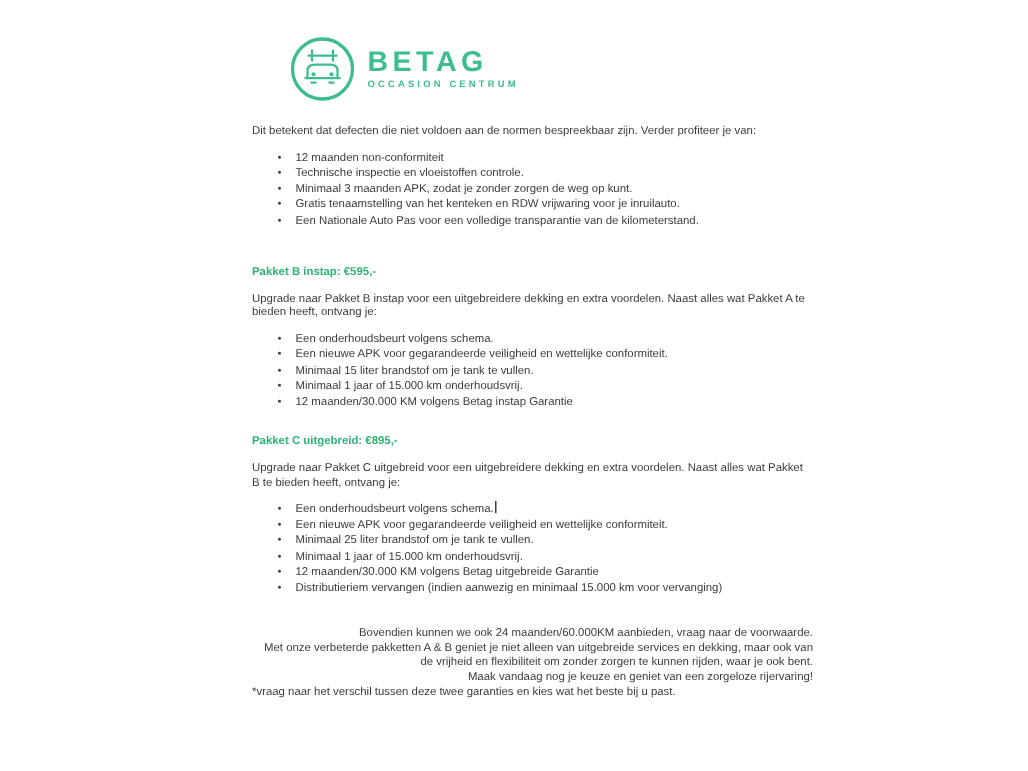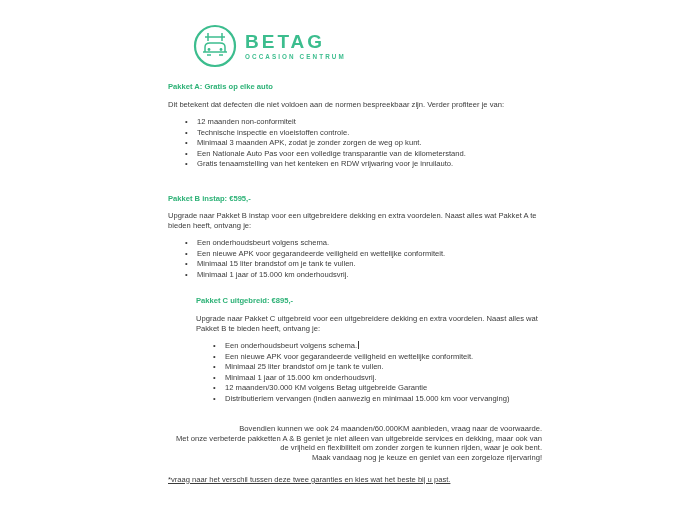--- a/index.html
+++ b/index.html
@@ -33,31 +33,31 @@
     color: var(--logo);
   }
 
   
   .heading {
     margin: 0; font-size: 7.6px; font-weight: bold; line-height: 9.6px;
     color: var(--accent);
   }
   .section-a { margin-top: 14px; }
   .section-b { margin-top: 24px; }
-  .section-c { margin-top: 16px; margin-left: 28px; }
+  .section-c { margin-top: 16px; }
   .para { margin-top: 8px; line-height: 9.6px; }
   .para-line { margin: 0; }
 
   ul.bullets { list-style: none; margin: 8px 0 0 0; padding: 0 0 0 17px; }
   ul.bullets li { position: relative; padding-left: 12px; line-height: 10.5px; }
   ul.bullets li::before { content: "\2022"; position: absolute; left: 0; top: 0; }
 
   .closing { margin-top: 20px; line-height: 9.6px; text-align: right; }
   .closing .line { margin: 0; }
-  .footnote { margin-top: 12px; line-height: 9.6px; text-decoration: underline; }
+  .footnote { margin-top: 0; line-height: 9.6px; }
 
   .caret {
     display: inline-block; width: 1px; height: 8px;
     background: var(--text); vertical-align: -1px; margin-left: 1px;
   }
 </style>
 </head>
 <body>
 
 <div class="content">
@@ -72,43 +72,43 @@
       <circle cx="28" cy="25.5" r="1.4" fill="currentColor"></circle>
       <path d="M14 31 h4 M26 31 h4" fill="none" stroke="currentColor" stroke-width="1.5"></path>
     </svg>
     <div class="logo-text">
       <div class="brand">BETAG</div>
       <div class="sub">OCCASION CENTRUM</div>
     </div>
   </header>
 
   <section class="section-a">
-    <h2 class="heading">Pakket A: Gratis op elke auto</h2>
     <div class="para">
       <div class="para-line">Dit betekent dat defecten die niet voldoen aan de normen bespreekbaar zijn. Verder profiteer je van:</div>
     </div>
     <ul class="bullets">
       <li>12 maanden non-conformiteit</li>
       <li>Technische inspectie en vloeistoffen controle.</li>
       <li>Minimaal 3 maanden APK, zodat je zonder zorgen de weg op kunt.</li>
+      <li>Gratis tenaamstelling van het kenteken en RDW vrijwaring voor je inruilauto.</li>
       <li>Een Nationale Auto Pas voor een volledige transparantie van de kilometerstand.</li>
-      <li>Gratis tenaamstelling van het kenteken en RDW vrijwaring voor je inruilauto.</li>
     </ul>
   </section>
 
   <section class="section-b">
     <h2 class="heading">Pakket B instap: €595,-</h2>
     <div class="para">
       <div class="para-line">Upgrade naar Pakket B instap voor een uitgebreidere dekking en extra voordelen. Naast alles wat Pakket A te bieden heeft, ontvang je:</div>
     </div>
     <ul class="bullets">
       <li>Een onderhoudsbeurt volgens schema.</li>
       <li>Een nieuwe APK voor gegarandeerde veiligheid en wettelijke conformiteit.</li>
       <li>Minimaal 15 liter brandstof om je tank te vullen.</li>
       <li>Minimaal 1 jaar of 15.000 km onderhoudsvrij.</li>
+      <li>12 maanden/30.000 KM volgens Betag instap Garantie</li>
     </ul>
   </section>
 
   <section class="section-c">
     <h2 class="heading">Pakket C uitgebreid: €895,-</h2>
     <div class="para">
       <div class="para-line">Upgrade naar Pakket C uitgebreid voor een uitgebreidere dekking en extra voordelen. Naast alles wat Pakket B te bieden heeft, ontvang je:</div>
     </div>
     <ul class="bullets">
       <li><span>Een onderhoudsbeurt volgens schema.</span><span class="caret"></span></li>

